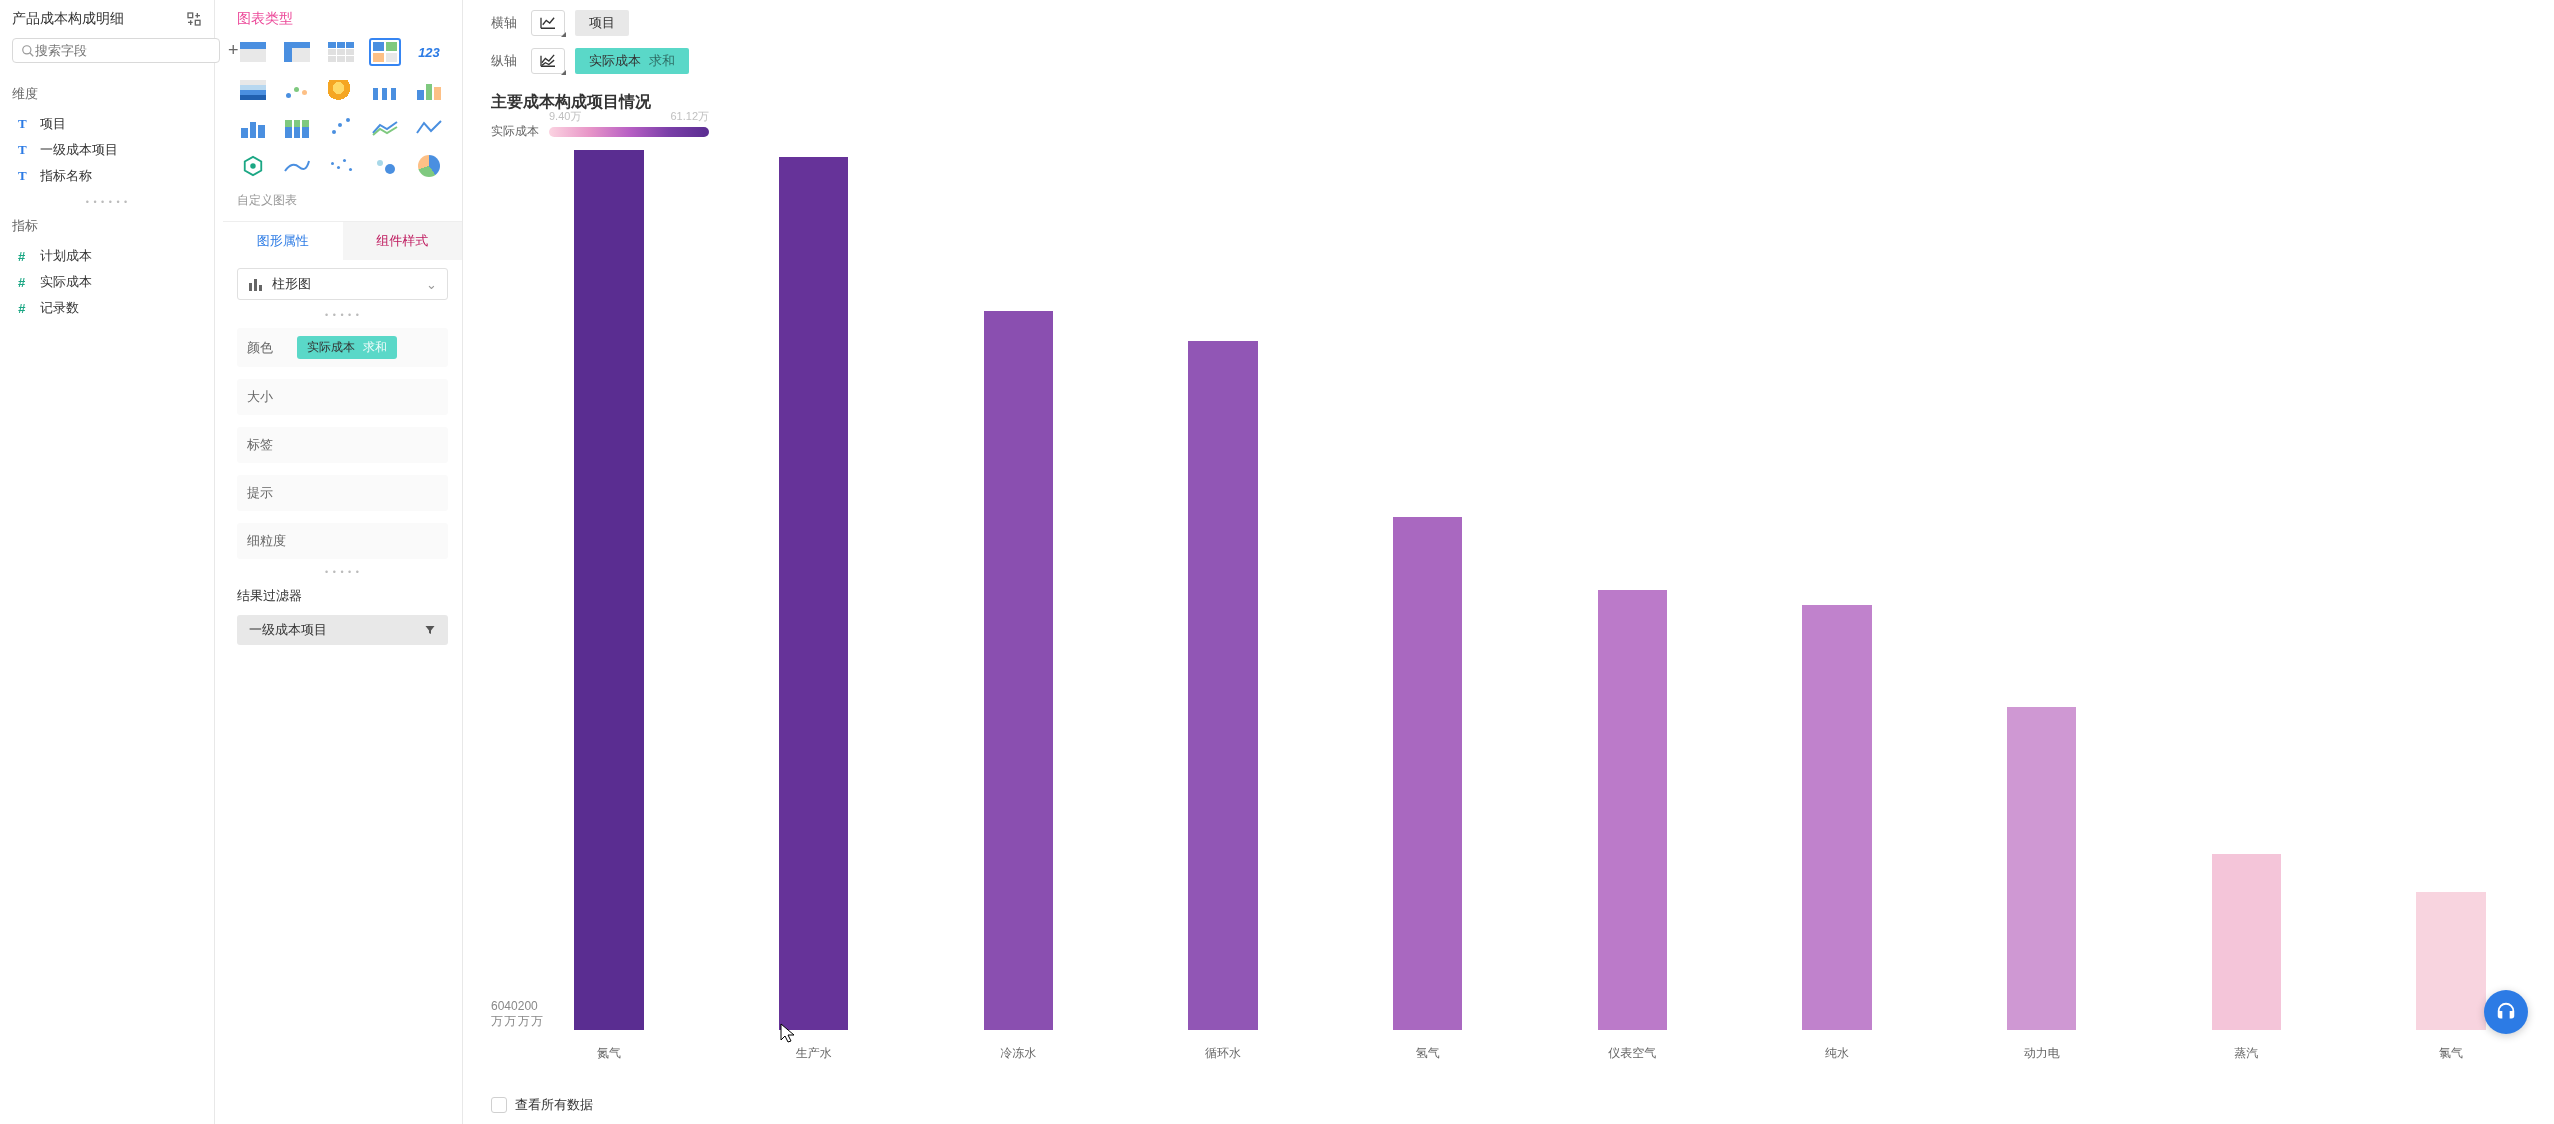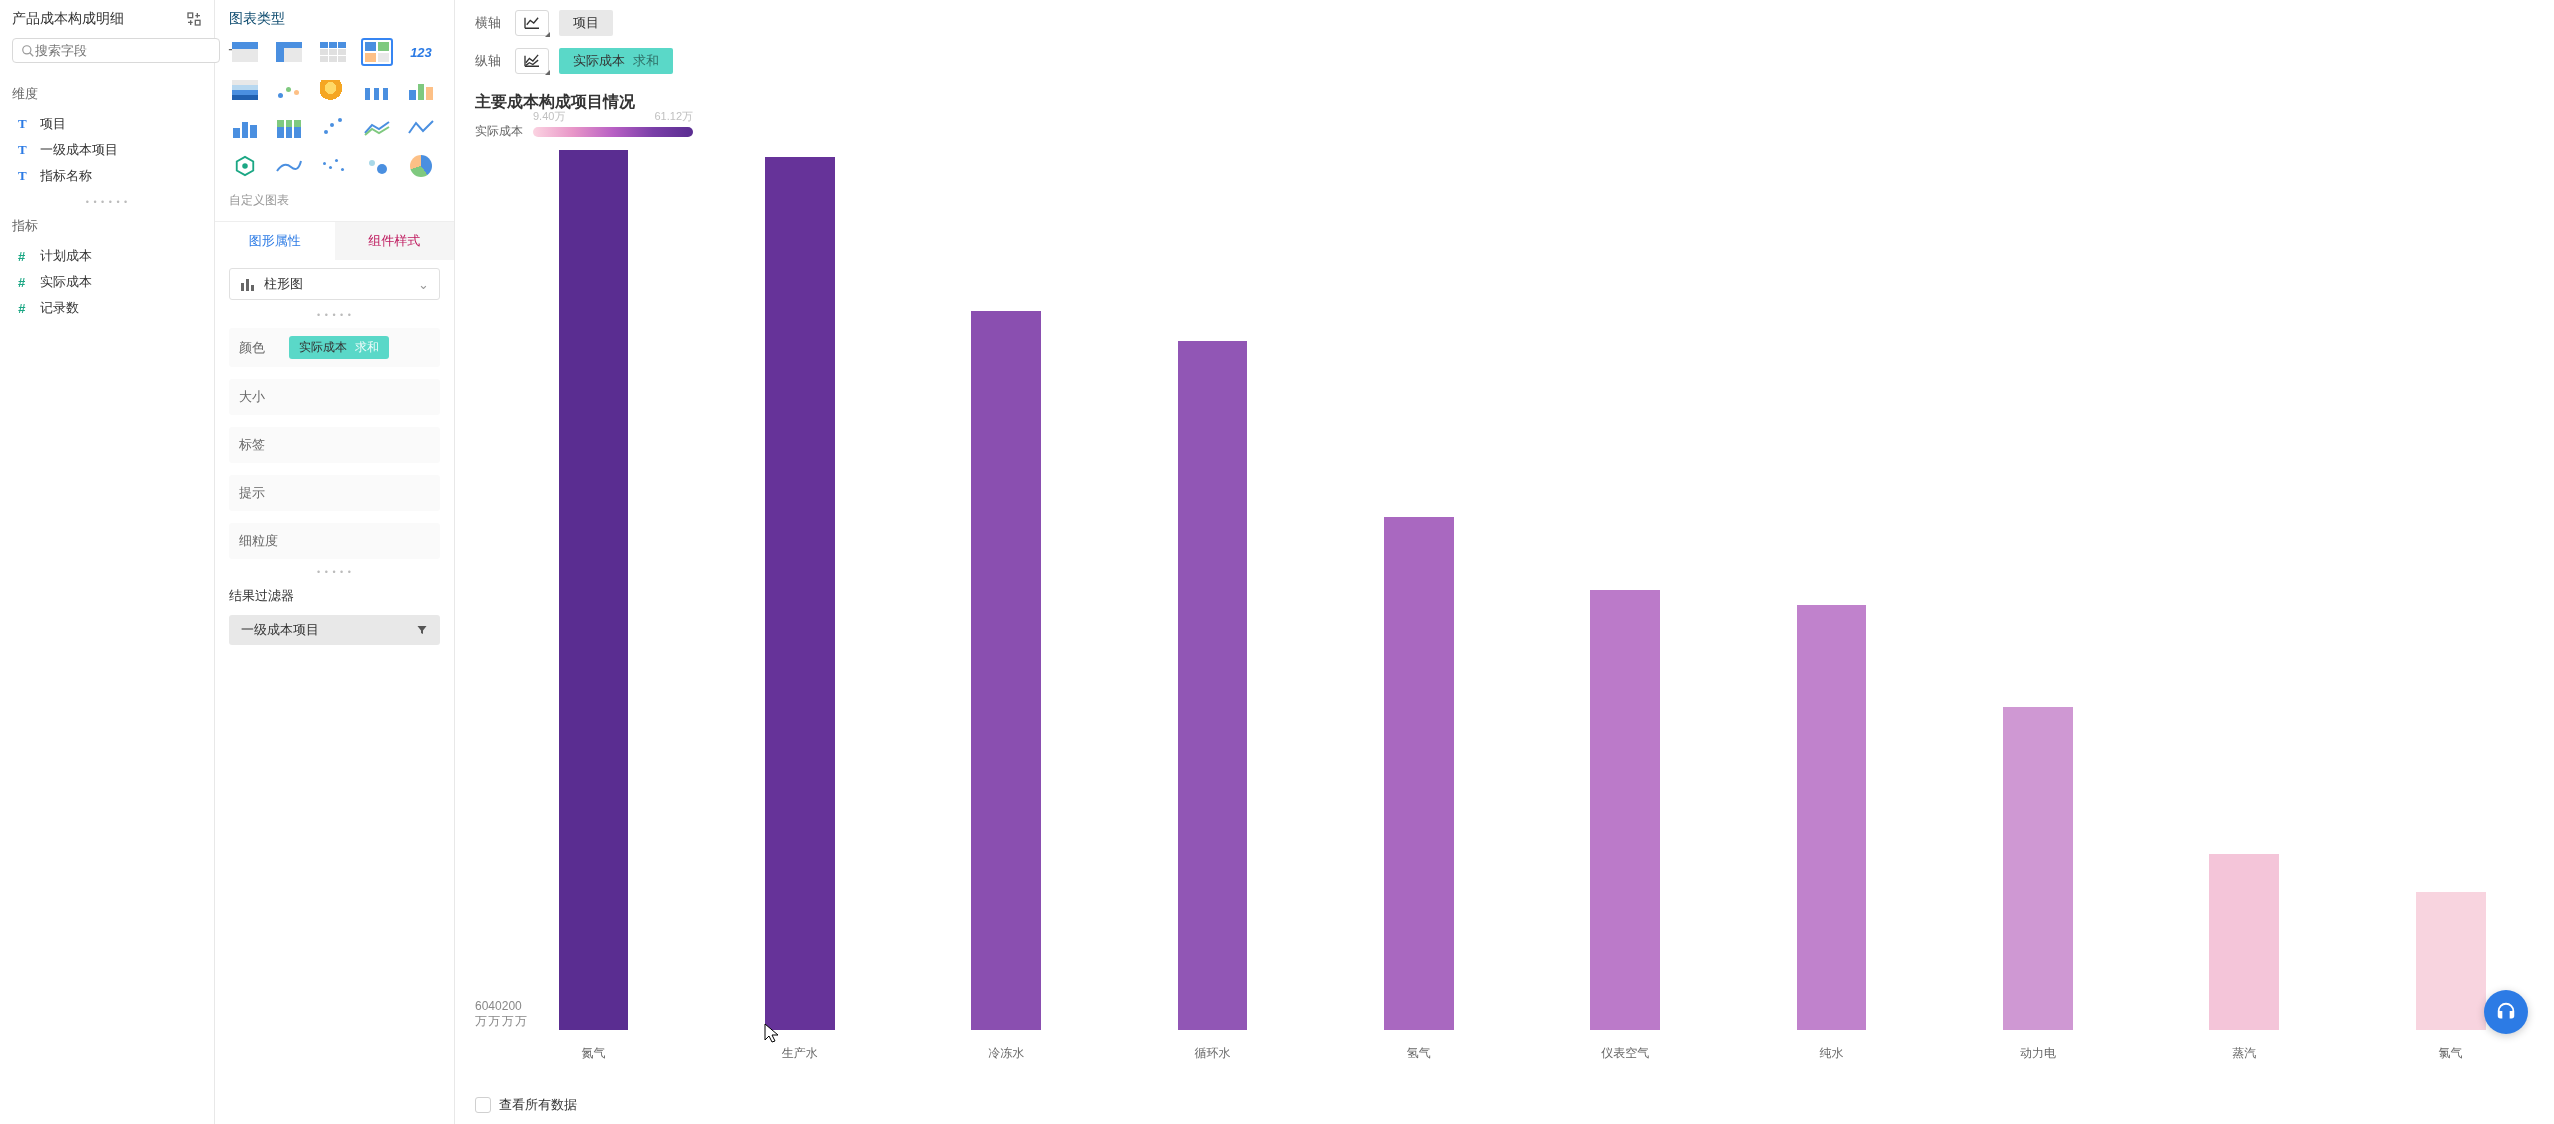--- a/index.html
+++ b/index.html
@@ -1,36 +1,36 @@
 <!DOCTYPE html>
 <html><head>
   <meta charset="utf-8">
   <style>
     * { margin: 0; padding: 0; box-sizing: border-box; }
     body { font-family: -apple-system, "PingFang SC", "Microsoft YaHei", sans-serif; font-size: 13px; color: #333; background: #fff; overflow: hidden; }
-    .app { display: flex; height: 100vh; width: 100vw; }
+    .app { display: flex; height: 100vh; width: 100vw; gap: 8px; }
     
     
     .fields-panel { width: 215px; border-right: 1px solid #e8e8e8; padding: 10px 12px; display: flex; flex-direction: column; }
     .panel-header { display: flex; align-items: center; justify-content: space-between; margin-bottom: 10px; }
     .panel-title { font-size: 14px; color: #333; }
     .swap-icon { width: 16px; height: 16px; cursor: pointer; }
     .search-row { display: flex; align-items: center; gap: 8px; margin-bottom: 14px; }
     .search-box { flex: 1; display: flex; align-items: center; border: 1px solid #d9d9d9; border-radius: 4px; padding: 4px 8px; background: #fff; }
     .search-box input { border: none; outline: none; flex: 1; font-size: 13px; background: transparent; }
     .plus-btn { font-size: 18px; color: #666; cursor: pointer; }
     .section-label { color: #666; font-size: 13px; margin: 8px 0; }
     .field-item { display: flex; align-items: center; gap: 8px; padding: 4px 6px; cursor: pointer; border-radius: 3px; }
     .field-icon-t { color: #2c7be5; font-family: serif; font-weight: bold; font-size: 13px; width: 14px; }
     .field-icon-h { color: #1ba784; font-weight: bold; font-size: 13px; width: 14px; }
     .drag-handle { text-align: center; color: #bbb; font-size: 9px; letter-spacing: 1px; margin: 8px 0 2px; cursor: row-resize; user-select: none; }
     
     
     .config-panel { width: 240px; border-right: 1px solid #e8e8e8; padding: 10px 0; display: flex; flex-direction: column; overflow-y: auto; }
-    .config-title { font-size: 14px; padding: 0 14px 10px; color: #0c4a6e; }
+    .config-title { font-size: 14px; padding: 0 14px 10px; color: #ec4899; }
     .chart-types { padding: 0 14px 6px; }
     .chart-type-row { display: flex; gap: 12px; margin-bottom: 10px; }
     .chart-type-item { width: 32px; height: 28px; display: flex; align-items: center; justify-content: center; cursor: pointer; border: 2px solid transparent; border-radius: 3px; }
     .chart-type-item.selected { border-color: #3685f2; }
     .custom-chart-label { color: #999; font-size: 12px; padding: 0 14px; margin-top: -4px; }
     
     .tabs { display: flex; border-top: 1px solid #eee; margin-top: 12px; }
     .tab { flex: 1; text-align: center; padding: 10px 0; cursor: pointer; font-size: 13px; }
     .tab.active { color: #2c7be5; }
     .tab.inactive { background: #f5f5f5; color: #be185d; }

